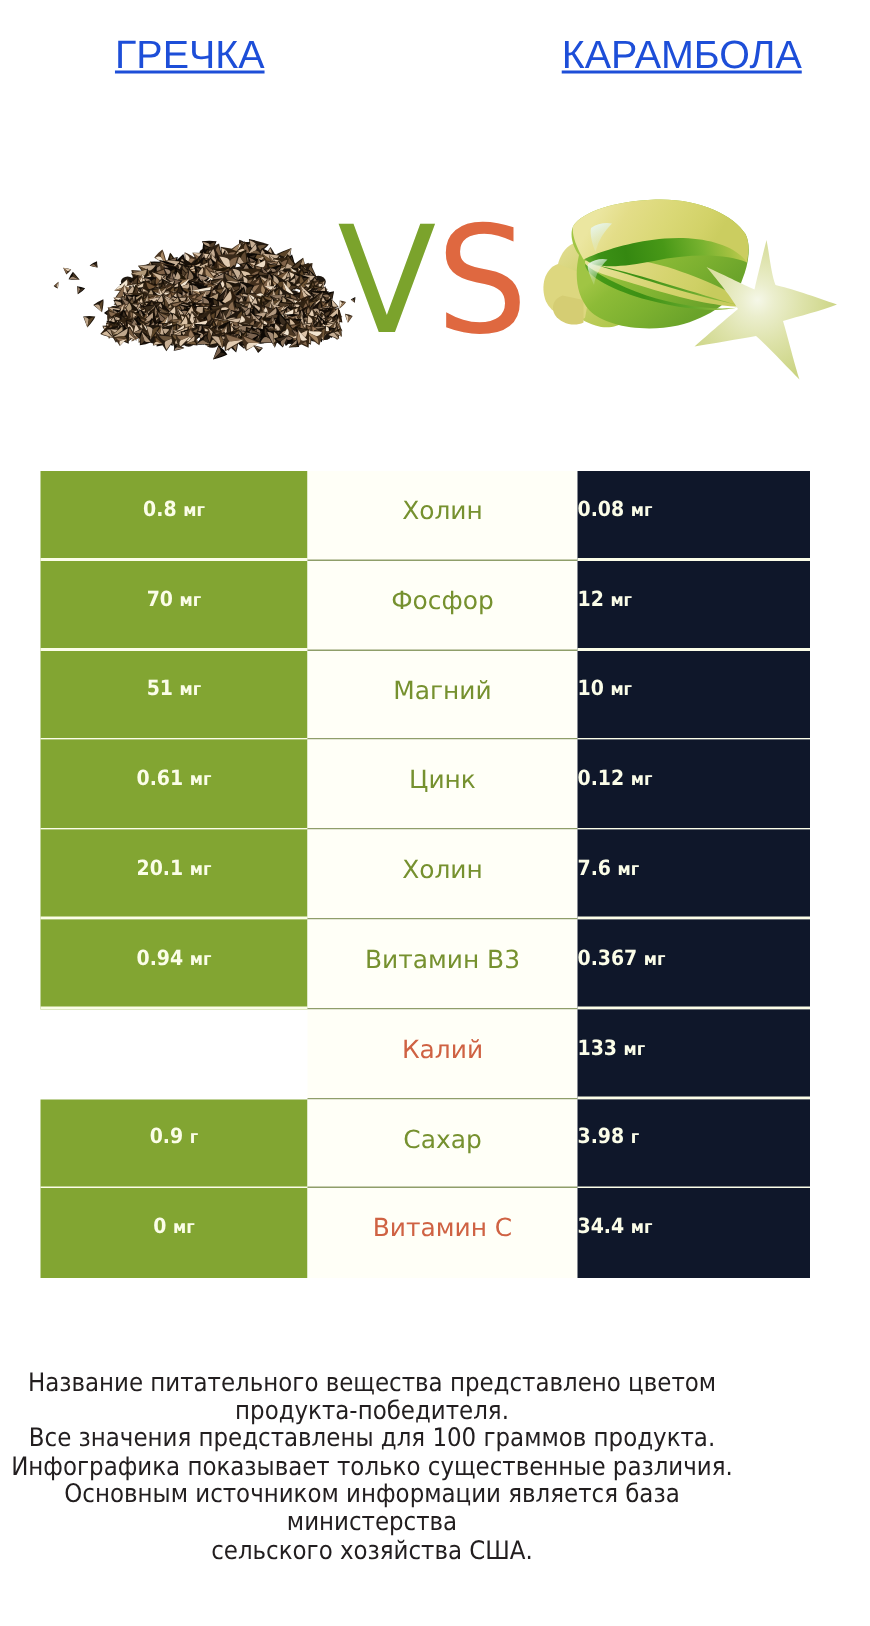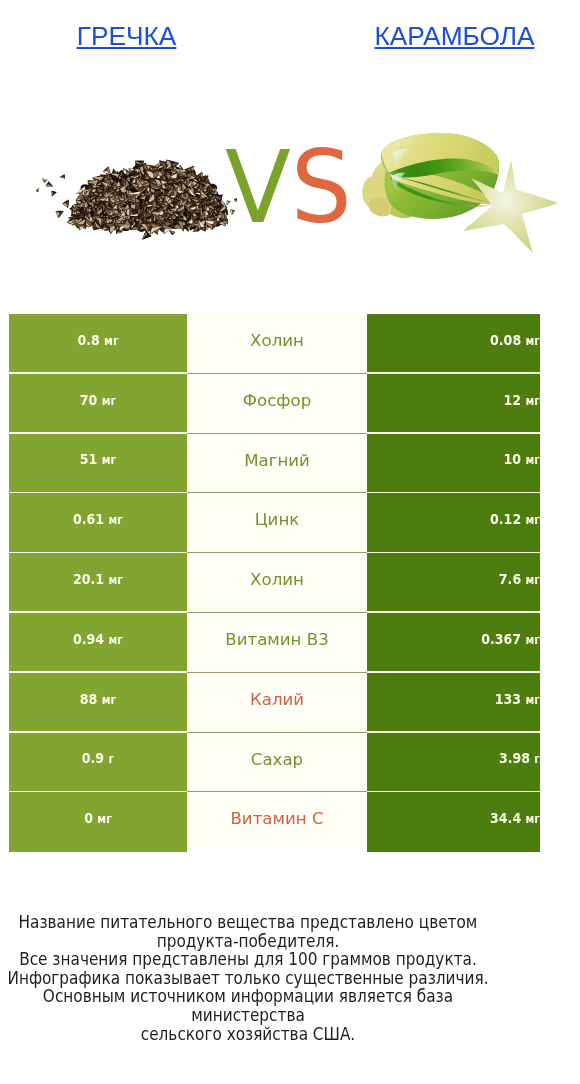--- a/index.html
+++ b/index.html
@@ -11,25 +11,25 @@
   .title-left{left:0;top:23.0px;width:253px;text-align:center;}
   .title-right{left:329px;top:23.0px;width:251px;text-align:center;}
 
   
   .hero{position:absolute;left:0;top:0;}
   .vs{position:absolute;left:224.5px;top:137.5px;font-family:"DejaVu Sans Condensed","DejaVu Sans",sans-serif;font-size:99px;font-weight:400;line-height:99px;white-space:nowrap;transform:scaleX(1.08);transform-origin:left top;}
   .vs .v{color:#7ba32c;}
   .vs .s{color:#df6840;}
 
   
-  .table{position:absolute;left:9px;top:314px;width:537px;height:538px;}
+  .table{position:absolute;left:27px;top:314px;width:537px;height:538px;}
   .row{position:relative;height:59.8px;}
   .cell-l{position:absolute;left:0;top:0;width:178px;height:100%;background:#82a532;display:flex;align-items:center;justify-content:center;}
   .cell-c{position:absolute;left:178px;top:0;width:180px;height:100%;background:#fffff7;display:flex;align-items:center;justify-content:center;}
-  .cell-r{position:absolute;left:358px;top:0;width:173px;height:100%;background:#4d7c0f;display:flex;align-items:center;justify-content:flex-end;}
+  .cell-r{position:absolute;left:358px;top:0;width:155px;height:100%;background:#0f172a;display:flex;align-items:center;justify-content:flex-start;}
   .row:not(:last-child) .cell-l::after,.row:not(:last-child) .cell-r::after{content:"";position:absolute;left:0;right:0;bottom:0;height:1.5px;background:#fbfde8;}
   .row:not(:last-child) .cell-c::after{content:"";position:absolute;left:0;right:0;bottom:0;height:1px;background:#8f9e6a;}
   .val{font-family:"DejaVu Sans Condensed","DejaVu Sans",sans-serif;font-size:14px;font-weight:700;color:#fbfde8;white-space:nowrap;letter-spacing:0px;line-height:1;position:relative;top:-4px;}
   .val .u{font-size:12px;}
   .lbl{font-family:"DejaVu Sans",sans-serif;font-size:16.6px;font-weight:400;white-space:nowrap;line-height:1;position:relative;top:-2.5px;}
   .lbl.green{color:#76912f;}
   .lbl.red{color:#cf6243;}
 
   
   .footer{position:absolute;left:0;top:913px;width:496px;text-align:center;font-family:"DejaVu Sans Condensed","DejaVu Sans",sans-serif;font-size:17px;line-height:18.6px;color:#221e1f;}
@@ -1419,23 +1419,20 @@
           <span class="val"><span>0.94</span> <span class="u">мг</span></span>
         </div>
         <div class="cell-c">
           <span class="lbl green">Витамин B3</span>
         </div>
         <div class="cell-r">
           <span class="val"><span>0.367</span> <span class="u">мг</span></span>
         </div>
       </div>
       <div class="row">
-        <div class="cell-l">
-          <span class="val"><span>88</span> <span class="u">мг</span></span>
-        </div>
         <div class="cell-c">
           <span class="lbl red">Калий</span>
         </div>
         <div class="cell-r">
           <span class="val"><span>133</span> <span class="u">мг</span></span>
         </div>
       </div>
       <div class="row">
         <div class="cell-l">
           <span class="val"><span>0.9</span> <span class="u">г</span></span>

